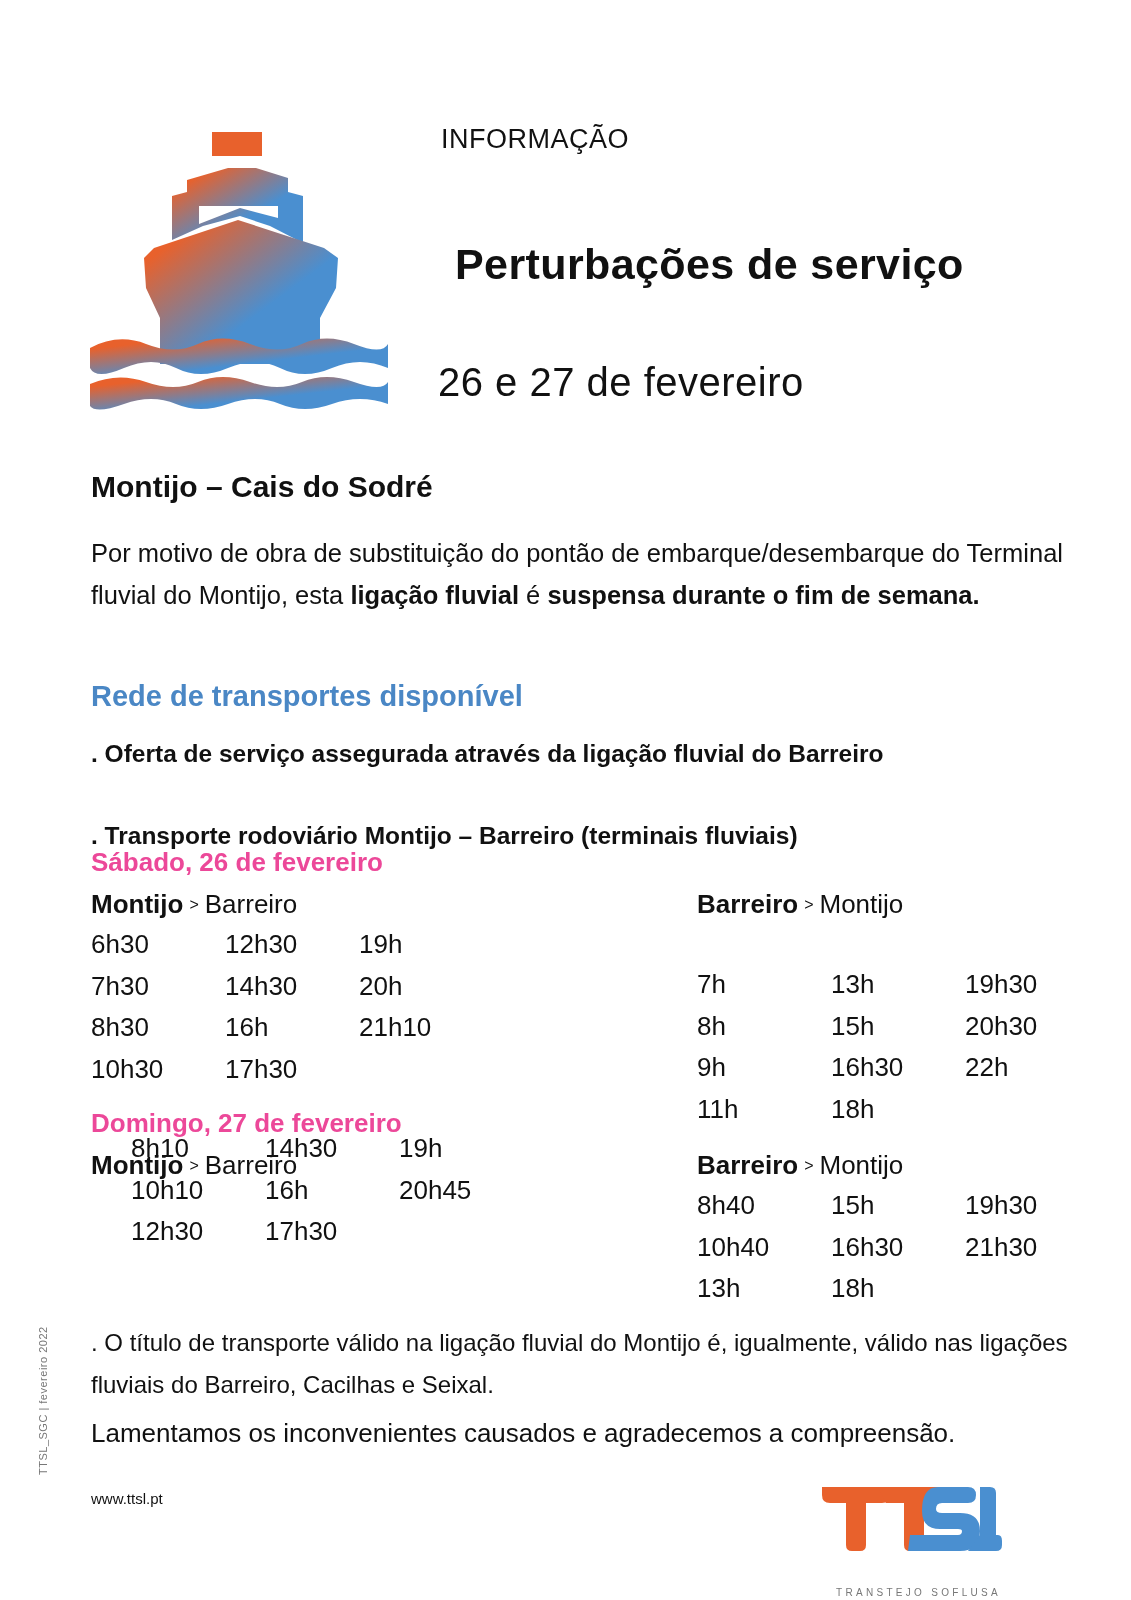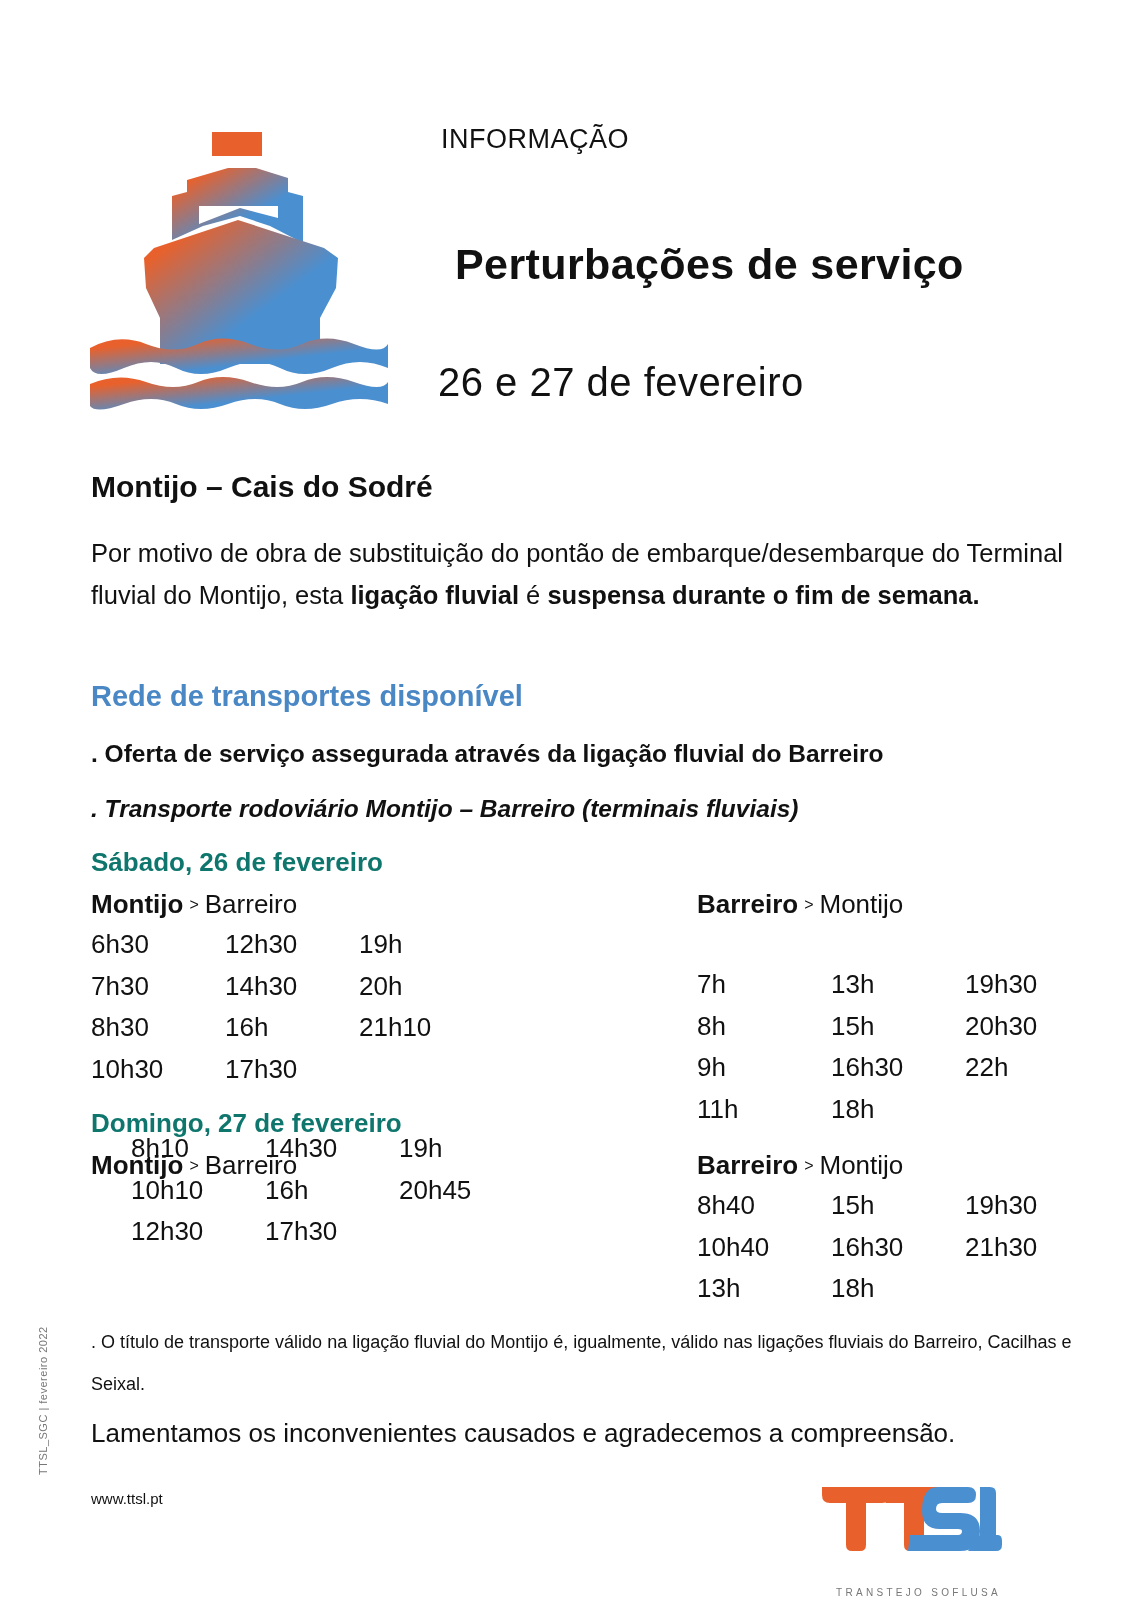--- a/index.html
+++ b/index.html
@@ -8,27 +8,27 @@
   .abs { position:absolute; }
   .ship { left:88px; top:128px; width:302px; height:286px; }
   .kicker { left:441px; top:124px; font-size:27px; letter-spacing:0.5px; font-weight:400; color:#111; }
   .headline { left:438px; top:240px; font-size:43px; font-weight:700; letter-spacing:0.4px;margin-left:17px; }
   .dates { left:438px; top:360px; font-size:40px; font-weight:400; letter-spacing:0.5px; }
   .route-title { left:91px; top:470px; font-size:30px; font-weight:700;text-align:right; }
   .para { left:91px; top:532px; width:980px; font-size:25.5px; line-height:42px; }
   .para b { font-weight:700; }
   .subhead { font-size:29px; font-weight:700; color:#4a87c5; }
   .bullet { font-size:24.5px; font-weight:700; }
-  .dayhead { font-size:26px; font-weight:700; color:#0f766e; }
+  .dayhead { font-size:26px; font-weight:700; color:#ec4899; }
   .dir { font-size:26px; }
   .dir b { font-weight:700; }
   .dir .arrow { font-size:16px; position:relative; top:-3px; margin:0 6px; }
   .grid { display:grid; grid-template-columns:134px 134px 134px; row-gap:0; }
   .grid span { font-size:26px; line-height:41.5px; height:41.5px; }
-  .note { left:91px; top:1322px; width:1010px; font-size:18px; line-height:41.5px; }
+  .note { left:91px; top:1322px; width:1010px; font-size:24px; line-height:41.5px; }
   .thanks { left:91px; top:1418px; font-size:26px; }
   .web { left:91px; top:1490px; font-size:15px; }
   .vert { left:37px; top:1475px; transform:rotate(-90deg); transform-origin:left top; font-size:11px; color:#777; letter-spacing:0.5px; white-space:nowrap; }
   .logo { left:818px; top:1483px; width:185px; height:86px; }
   .logo-sub { left:836px; top:1555px; font-size:10px; letter-spacing:3.3px; color:#777; white-space:nowrap;margin-top:32px; }
 </style>
 </head>
 <body>
 
 <div class="abs ship">
@@ -50,21 +50,21 @@
 
 <div class="abs kicker">INFORMAÇÃO</div>
 <div class="abs headline">Perturbações de serviço</div>
 <div class="abs dates">26 e 27 de fevereiro</div>
 
 <div class="abs route-title">Montijo – Cais do Sodré</div>
 <div class="abs para"><span>Por motivo de obra de substituição do pontão de embarque/desembarque do Terminal fluvial do Montijo, esta </span><b>ligação fluvial</b><span> é </span><b>suspensa durante o fim de semana.</b></div>
 
 <div class="abs subhead" style="left:91px; top:680px;">Rede de transportes disponível</div>
 <div class="abs bullet" style="left:91px; top:740px;">. Oferta de serviço assegurada através da ligação fluvial do Barreiro</div>
-<div class="abs bullet" style="left:91px; top:795px;font-style:italic;">. Transporte rodoviário Montijo – Barreiro (terminais fluviais)</div>
+<div class="abs bullet" style="left:91px; top:822px;">. Transporte rodoviário Montijo – Barreiro (terminais fluviais)</div>
 
 <div class="abs dayhead" style="left:91px; top:847px;">Sábado, 26 de fevereiro</div>
 
 <div class="abs dir" style="left:91px; top:889px;"><b>Montijo</b><span class="arrow">&gt;</span><span>Barreiro</span></div>
 <div class="abs grid" style="left:91px; top:924px;">
   <span>6h30</span>
   <span>12h30</span>
   <span>19h</span>
   <span>7h30</span>
   <span>14h30</span>

